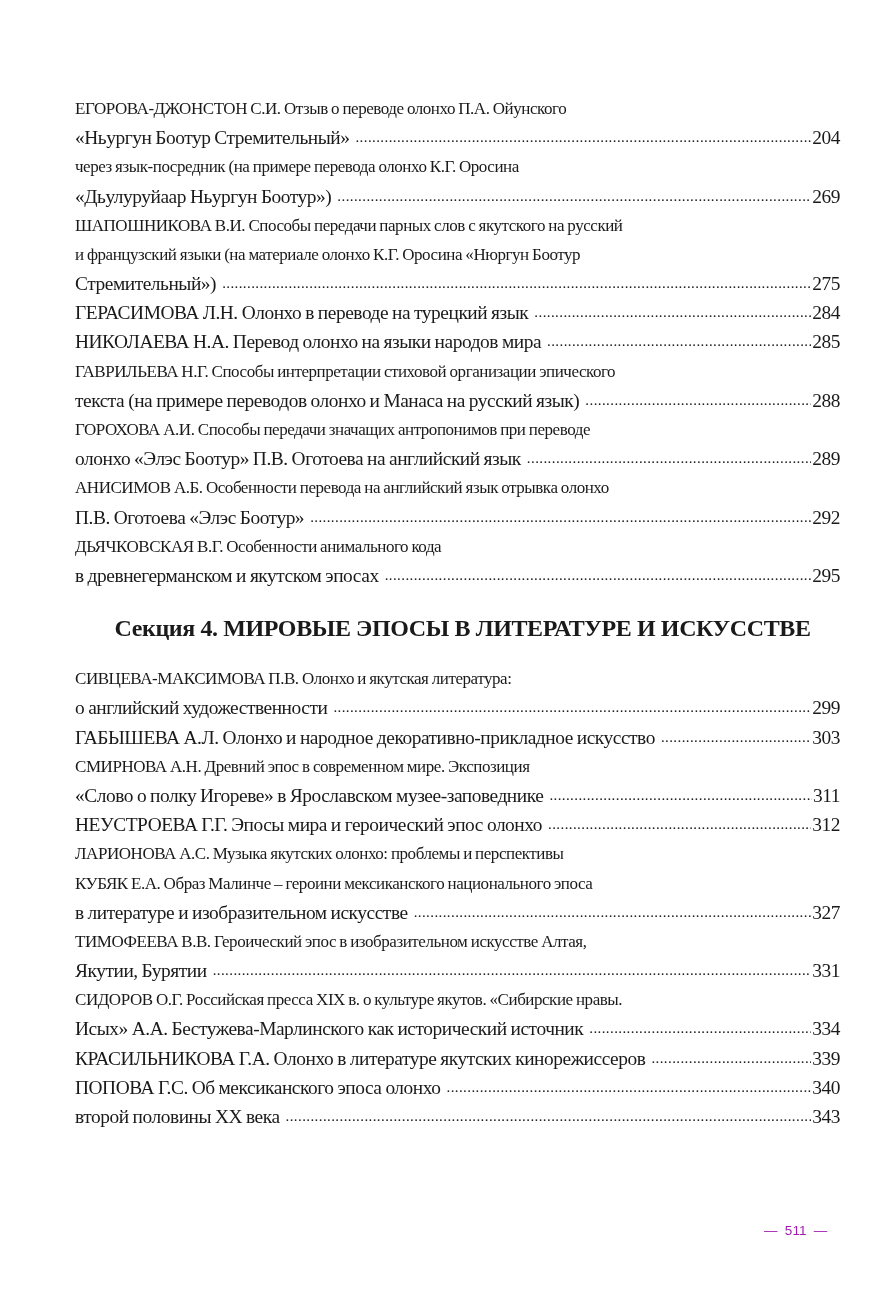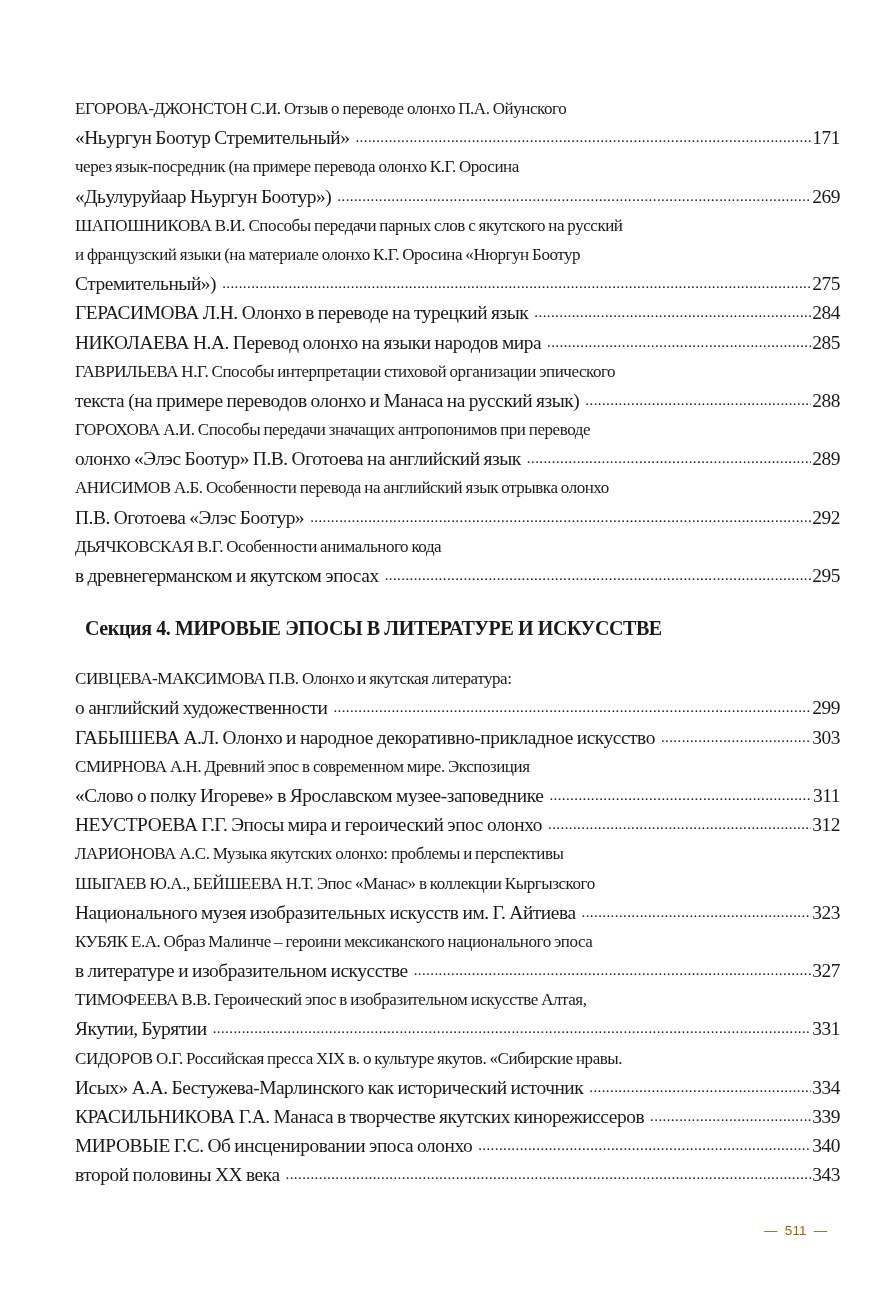--- a/index.html
+++ b/index.html
@@ -25,21 +25,21 @@
       font-size: 17px;
       line-height: 29.2px;
       height: 29.2px;
       white-space: nowrap;
       overflow: hidden;
       letter-spacing: -0.45px;
       word-spacing: -0.5px;
     }
     .toc-last {
       display: flex;
-      align-items: center;
+      align-items: flex-end;
       font-size: 19.4px;
       line-height: 29.2px;
       height: 29.2px;
       white-space: nowrap;
       letter-spacing: -0.45px;
       word-spacing: -0.5px;
     }
     .toc-last .txt { flex: 0 0 auto; }
     .toc-last .dots {
       flex: 1 1 auto;
@@ -49,47 +49,48 @@
       font-size: 15px;
       position: relative;
       top: 0px;
     }
     .toc-last .dots::before {
       content: "......................................................................................................................................................................................................................................";
     }
     .toc-last .pg { flex: 0 0 auto; }
     .section-title {
       font-weight: bold;
-      font-size: 20px;
+      font-size: 24px;
+      text-align: center;
       letter-spacing: -0.4px;
       margin: 23px 0 21px 0;
       line-height: 30px;
       padding-left: 10px;
     }
     .footer {
       position: absolute;
       top: 1223px;
       left: 757px;
       font-family: "Liberation Sans", sans-serif;
       font-size: 13.5px;
-      color: #a16207;
+      color: #a21caf;
       letter-spacing: 0.2px;
     }
     .footer .dash { padding: 0 7px; }
   </style>
 </head>
 <body>
 
 <div class="page" id="toc">
     <div class="toc-entry">
       <div class="toc-line">ЕГОРОВА-ДЖОНСТОН С.И. Отзыв о переводе олонхо П.А. Ойунского</div>
       <div class="toc-last">
         <span class="txt">«Ньургун Боотур Стремительный»</span>
         <span class="dots"></span>
-        <span class="pg">171</span>
+        <span class="pg">204</span>
       </div>
     </div>
     <div class="toc-entry">
       <div class="toc-line">через язык-посредник (на примере перевода олонхо К.Г. Оросина</div>
       <div class="toc-last">
         <span class="txt">«Дьулуруйаар Ньургун Боотур»)</span>
         <span class="dots"></span>
         <span class="pg">269</span>
       </div>
     </div>
@@ -176,28 +177,20 @@
       <div class="toc-last">
         <span class="txt">НЕУСТРОЕВА Г.Г. Эпосы мира и героический эпос олонхо</span>
         <span class="dots"></span>
         <span class="pg">312</span>
       </div>
     </div>
     <div class="toc-entry">
       <div class="toc-line">ЛАРИОНОВА А.С. Музыка якутских олонхо: проблемы и перспективы</div>
     </div>
     <div class="toc-entry">
-      <div class="toc-line">ШЫГАЕВ Ю.А., БЕЙШЕЕВА Н.Т. Эпос «Манас» в коллекции Кыргызского</div>
-      <div class="toc-last">
-        <span class="txt">Национального музея изобразительных искусств им. Г. Айтиева</span>
-        <span class="dots"></span>
-        <span class="pg">323</span>
-      </div>
-    </div>
-    <div class="toc-entry">
       <div class="toc-line">КУБЯК Е.А. Образ Малинче – героини мексиканского национального эпоса</div>
       <div class="toc-last">
         <span class="txt">в литературе и изобразительном искусстве</span>
         <span class="dots"></span>
         <span class="pg">327</span>
       </div>
     </div>
     <div class="toc-entry">
       <div class="toc-line">ТИМОФЕЕВА В.В. Героический эпос в изобразительном искусстве Алтая,</div>
       <div class="toc-last">
@@ -209,28 +202,28 @@
     <div class="toc-entry">
       <div class="toc-line">СИДОРОВ О.Г. Российская пресса XIX в. о культуре якутов. «Сибирские нравы.</div>
       <div class="toc-last">
         <span class="txt">Исых» А.А. Бестужева-Марлинского как исторический источник</span>
         <span class="dots"></span>
         <span class="pg">334</span>
       </div>
     </div>
     <div class="toc-entry">
       <div class="toc-last">
-        <span class="txt">КРАСИЛЬНИКОВА Г.А. Манаса в творчестве якутских кинорежиссеров</span>
+        <span class="txt">КРАСИЛЬНИКОВА Г.А. Олонхо в литературе якутских кинорежиссеров</span>
         <span class="dots"></span>
         <span class="pg">339</span>
       </div>
     </div>
     <div class="toc-entry">
       <div class="toc-last">
-        <span class="txt">МИРОВЫЕ Г.С. Об инсценировании эпоса олонхо</span>
+        <span class="txt">ПОПОВА Г.С. Об мексиканского эпоса олонхо</span>
         <span class="dots"></span>
         <span class="pg">340</span>
       </div>
     </div>
     <div class="toc-entry">
       <div class="toc-last">
         <span class="txt">второй половины XX века</span>
         <span class="dots"></span>
         <span class="pg">343</span>
       </div>

